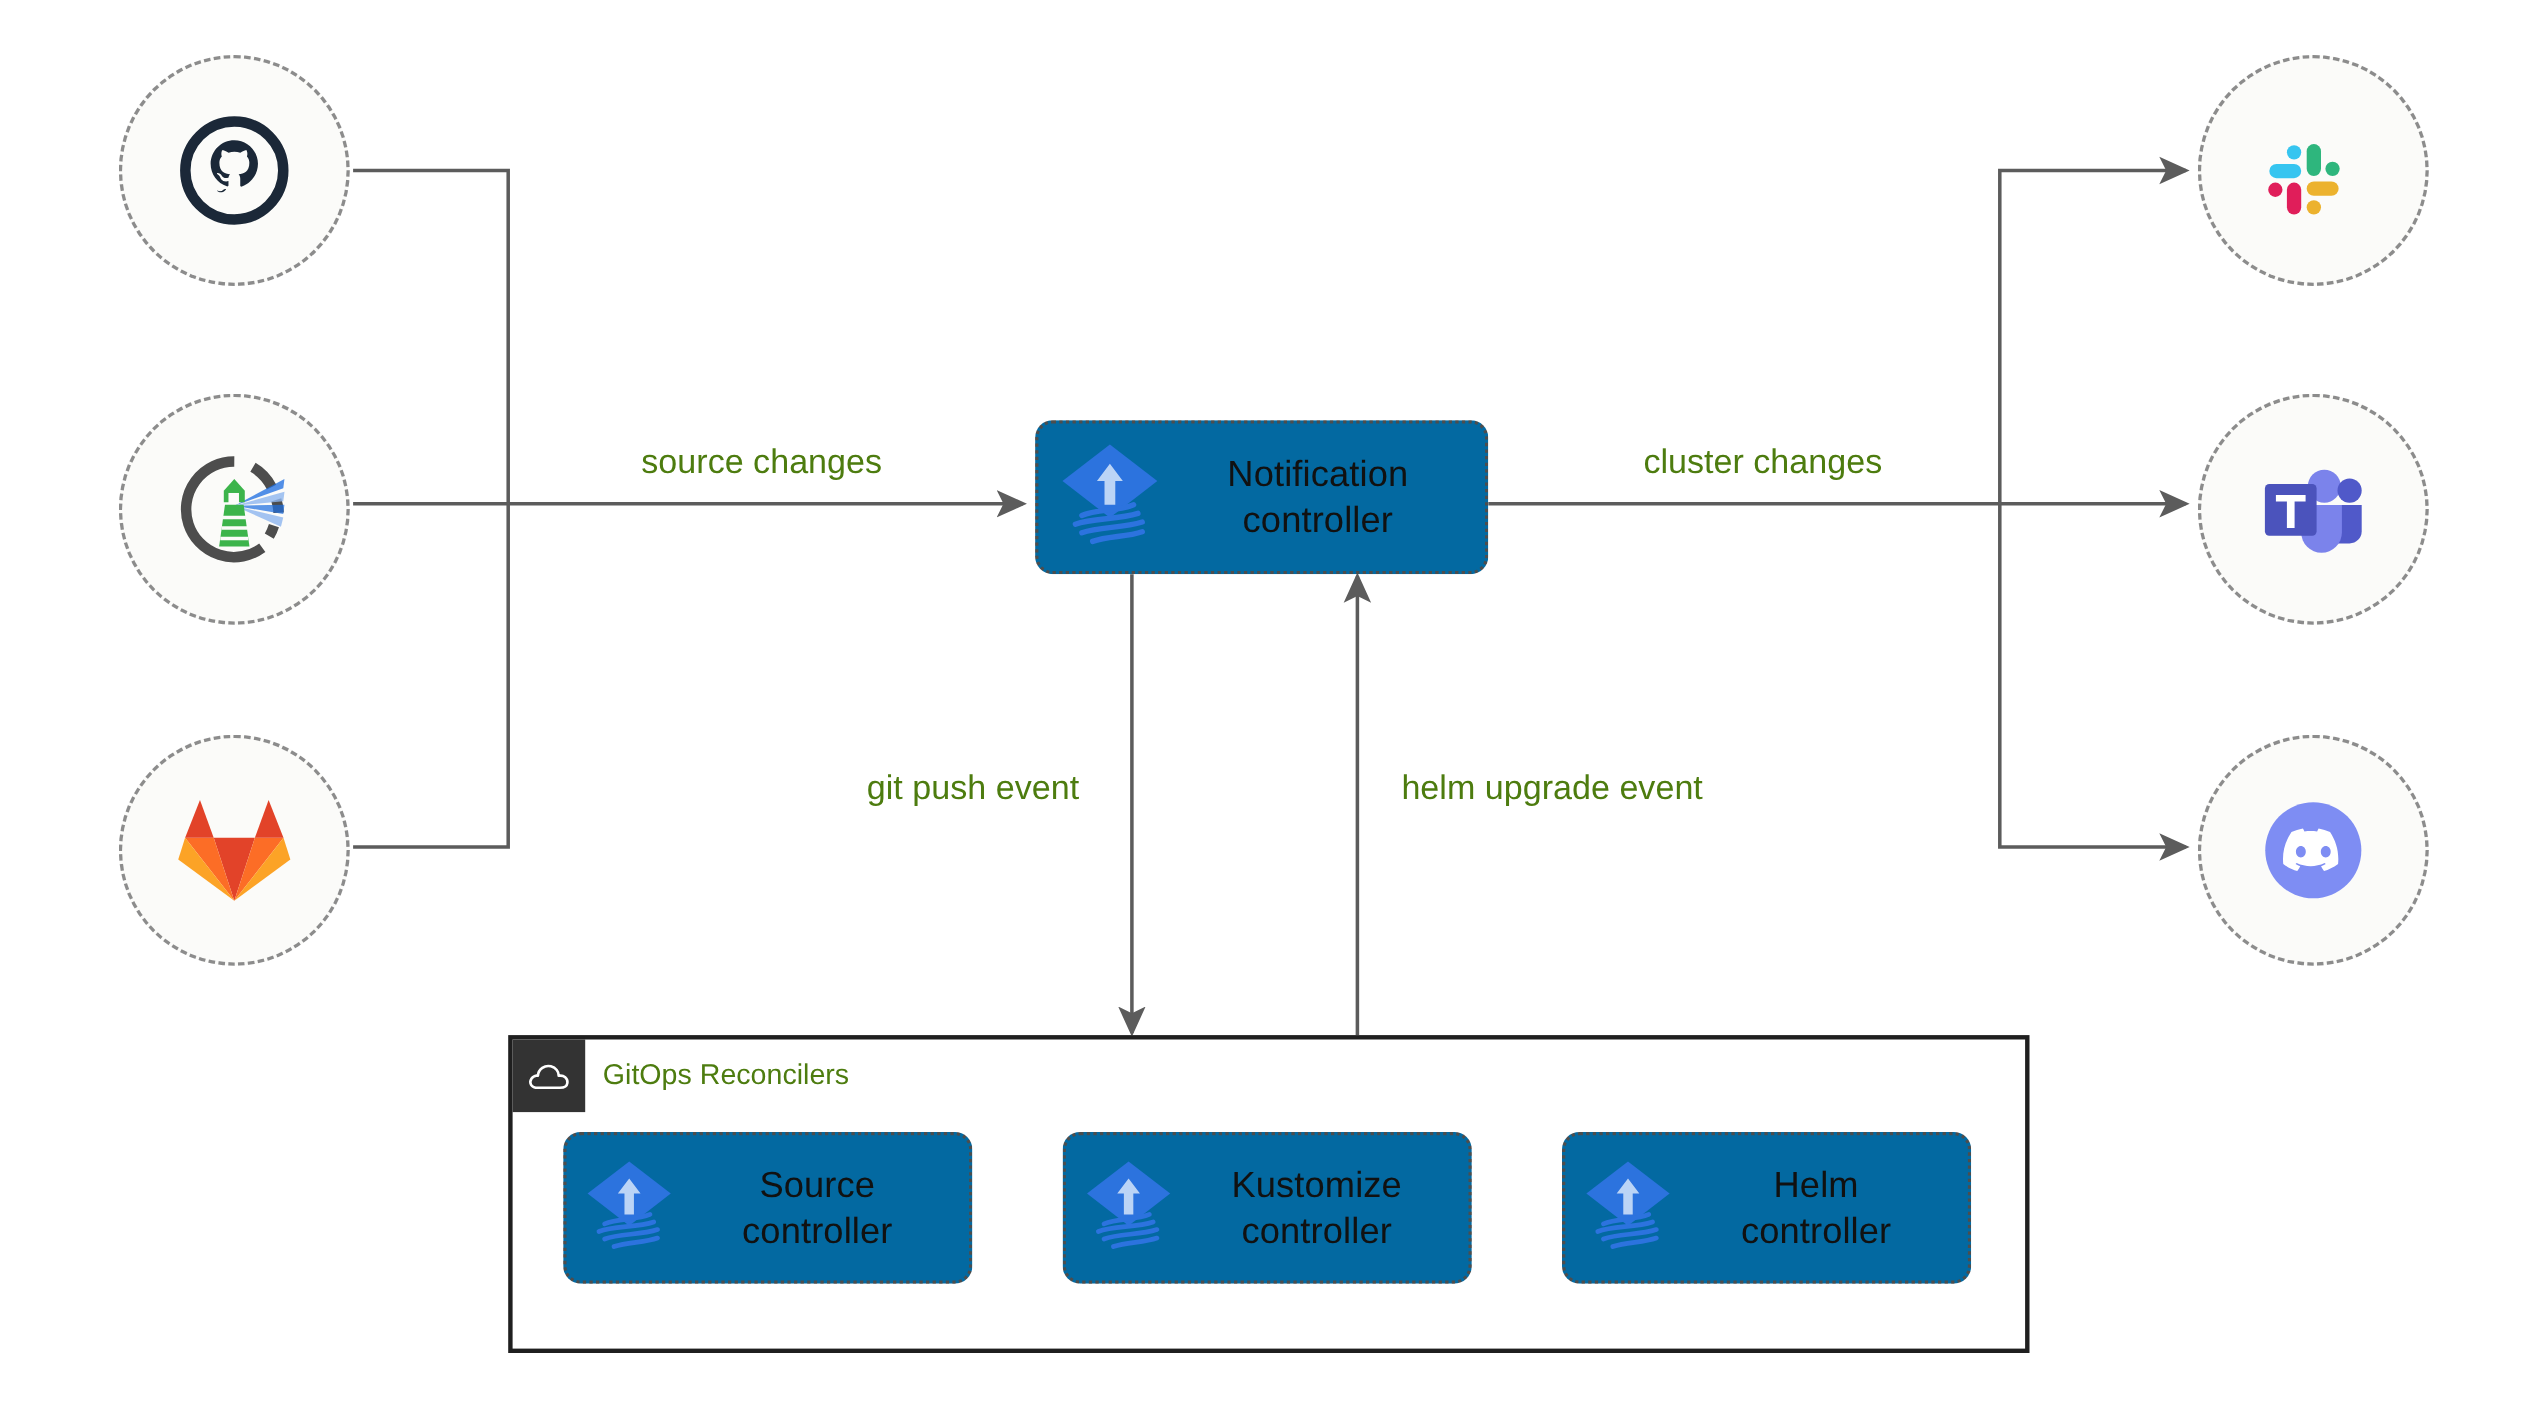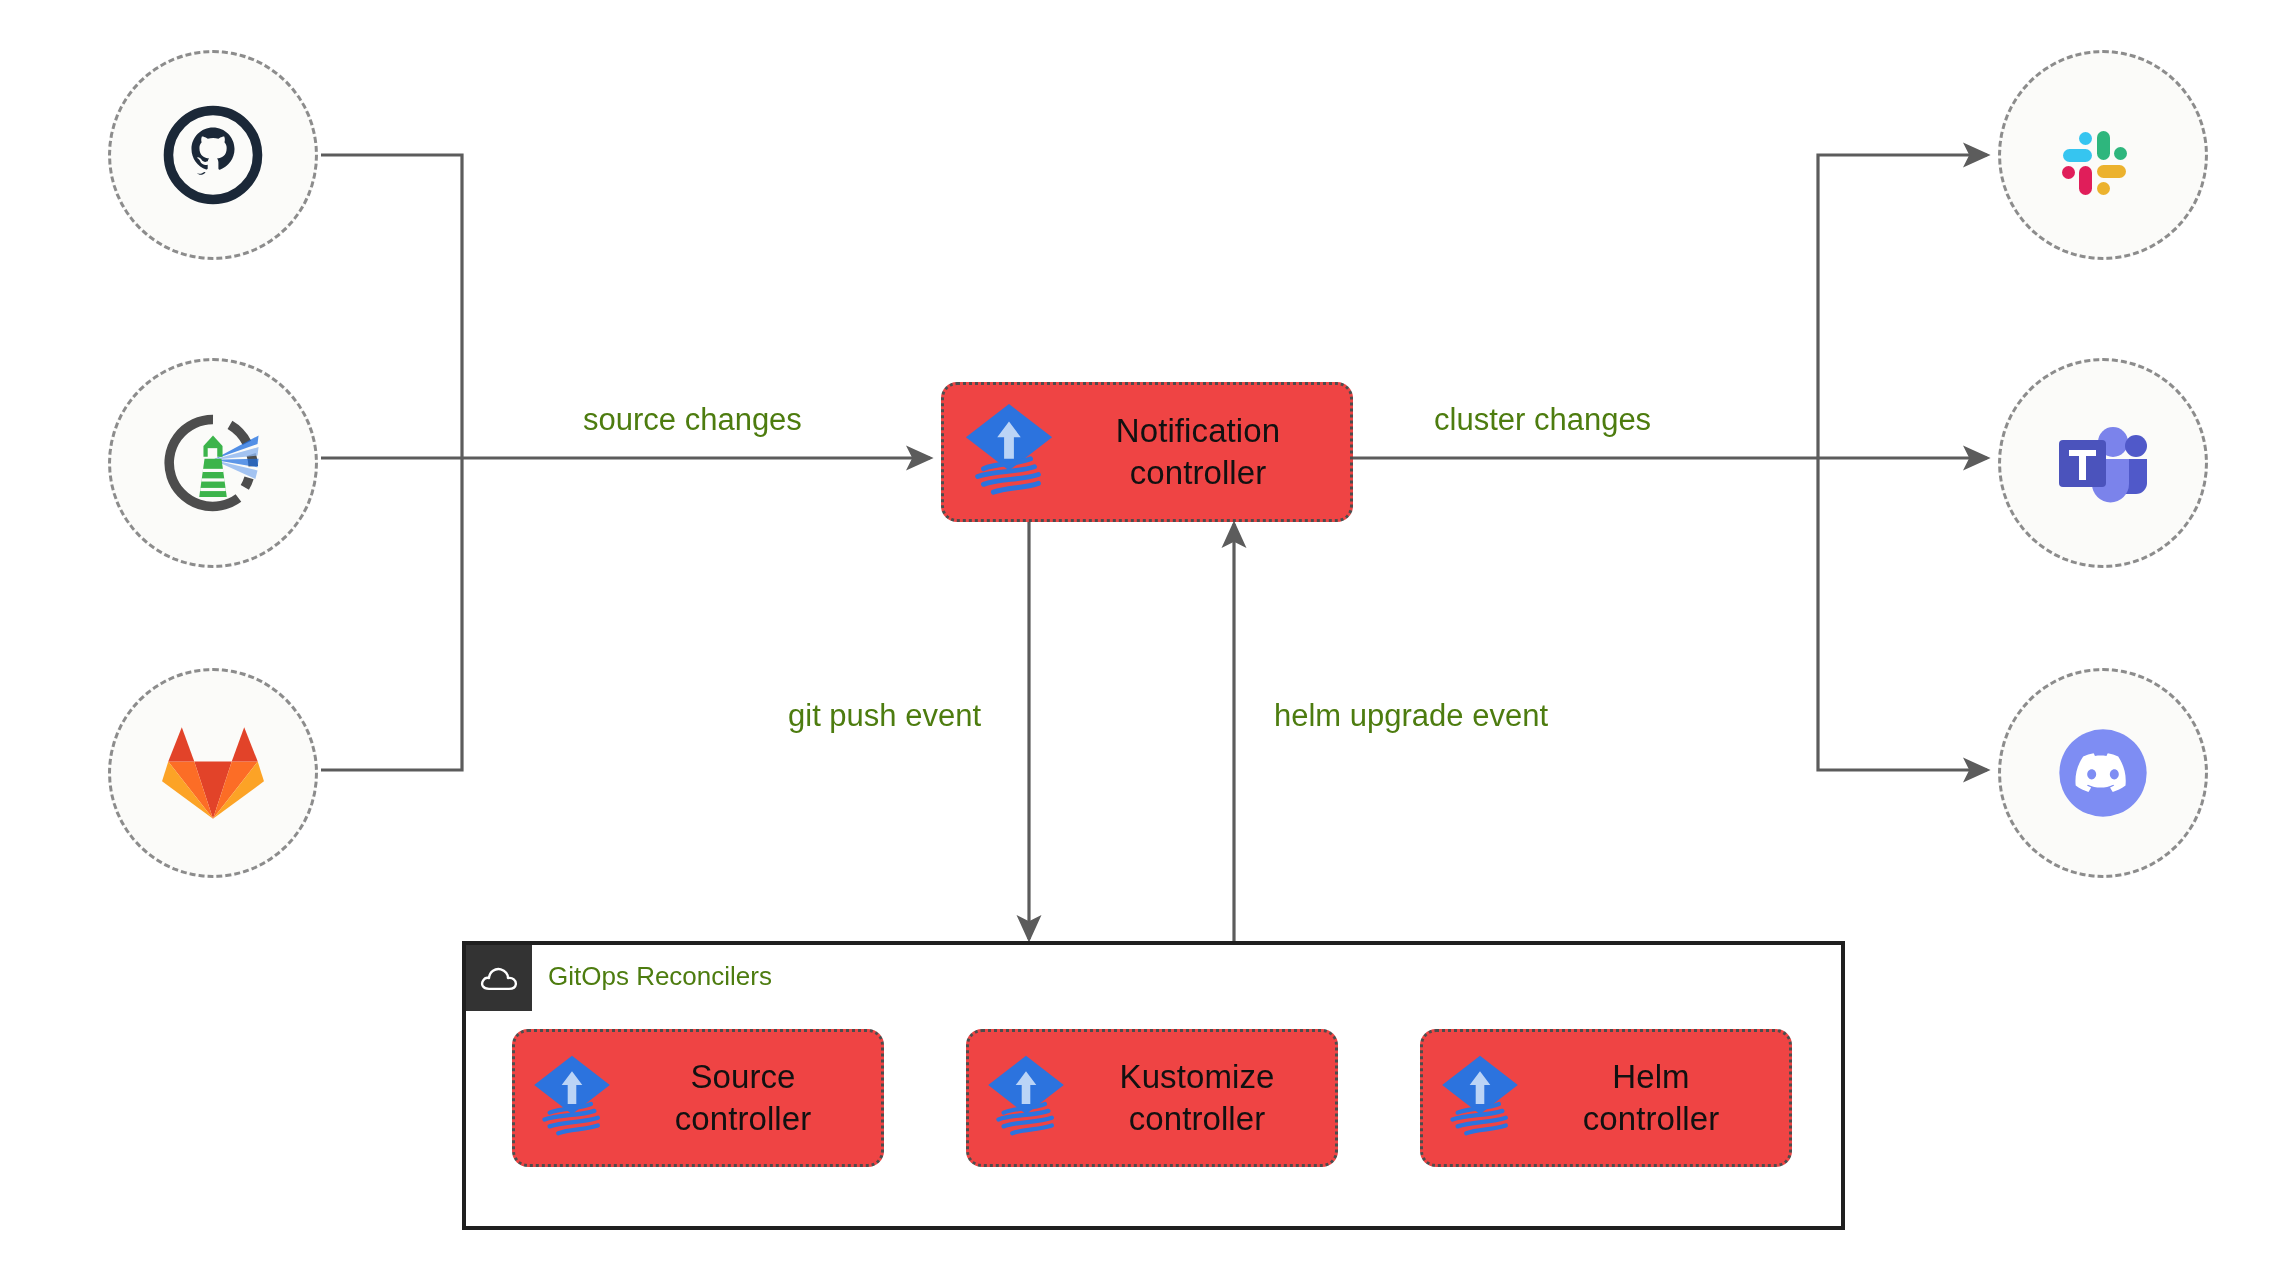--- a/index.html
+++ b/index.html
@@ -15,21 +15,21 @@
   
   .circle-node{
     width:210px;height:210px;border-radius:50%;
     background:#fbfbf9;border:3px dashed #8c8c8c;
     display:flex;align-items:center;justify-content:center;
     box-sizing:border-box;
   }
 
   
   .ctrl-box{
-    background:#ef4444;border:3px dotted #4d4d4d;border-radius:16px;
+    background:#0369a1;border:3px dotted #4d4d4d;border-radius:16px;
     display:flex;align-items:center;box-sizing:border-box;
   }
   .ctrl-icon{flex:0 0 auto;display:flex;align-items:center;justify-content:center;}
   .ctrl-label{
     flex:1;text-align:center;line-height:1.26;
     font-size:33px;color:#111;letter-spacing:.1px;white-space:pre-line;
   }
 
   
   #gitops-container{
@@ -261,17 +261,17 @@
           <path d="M24 86 C40 80 62 82 80 76"></path>
           <path d="M34 94 C48 89 66 90 80 85"></path>
         </g>
       </svg>
     </div>
     <div class="ctrl-label">Helm
 controller</div>
   </div>
 
   <div class="edge-label" style="left:583px;top:402px;">source changes</div>
-  <div class="edge-label" style="left:1434px;top:402px;">cluster changes</div>
+  <div class="edge-label" style="left:1494px;top:402px;">cluster changes</div>
   <div class="edge-label" style="left:788px;top:698px;">git push event</div>
   <div class="edge-label" style="left:1274px;top:698px;">helm upgrade event</div>
 
 </div>
 
 </body></html>

